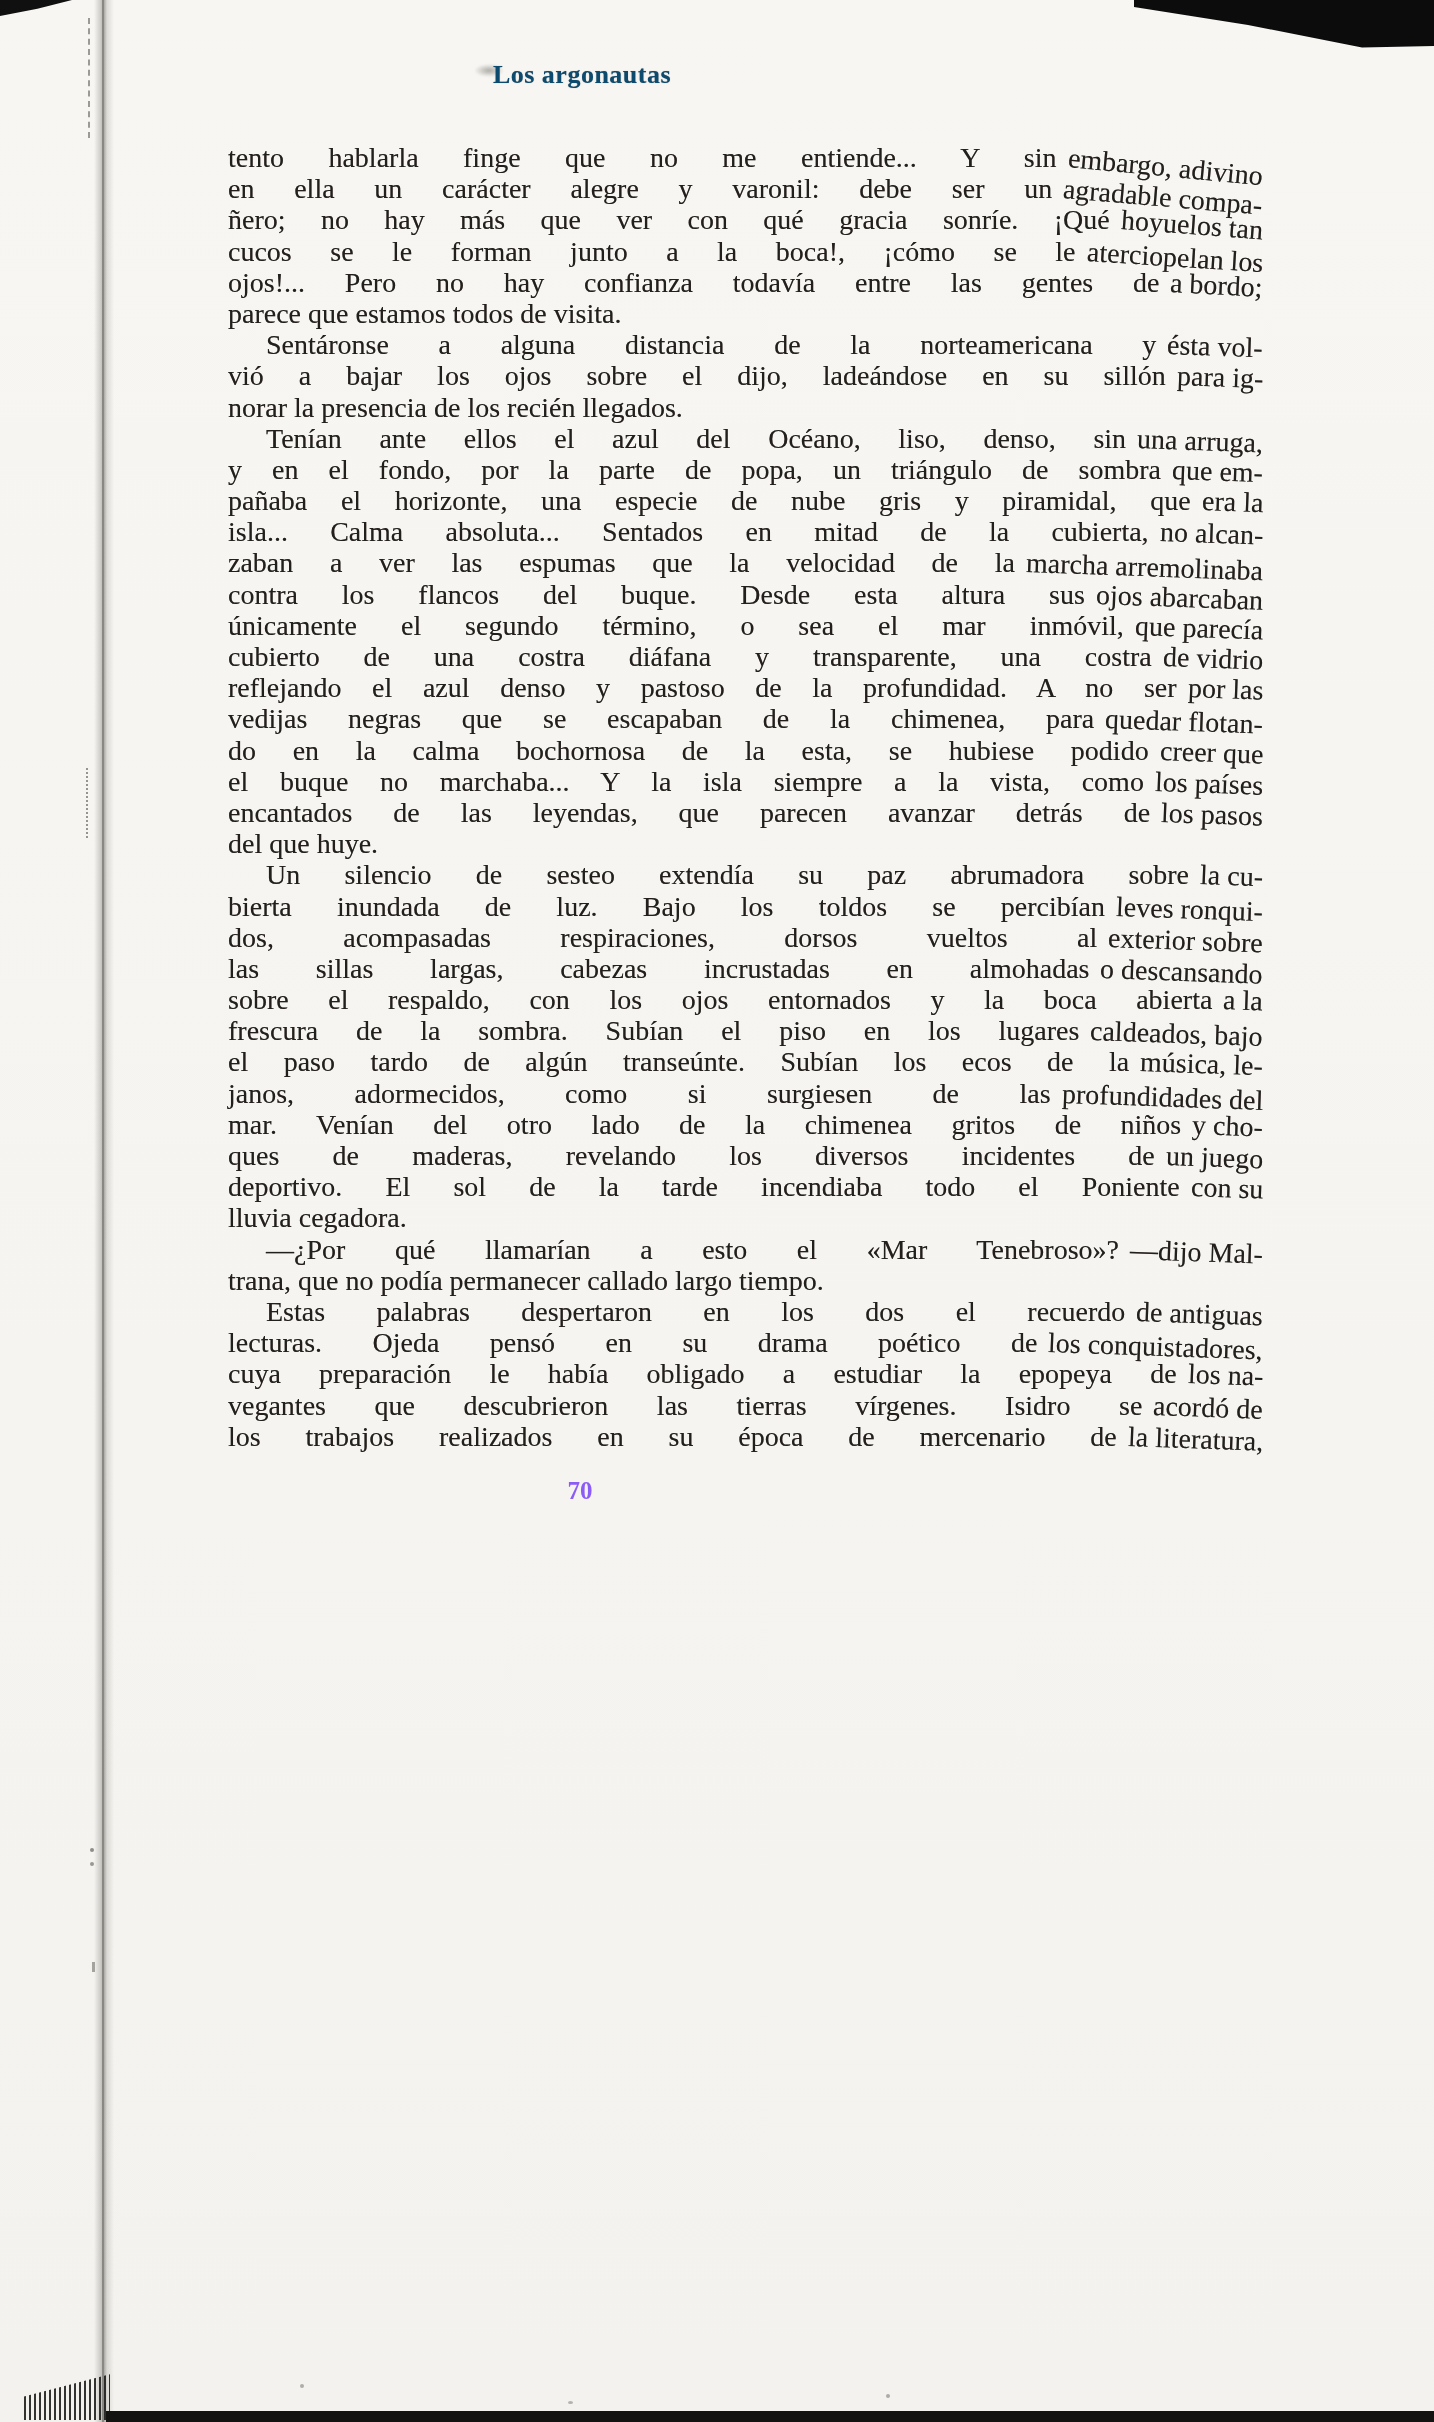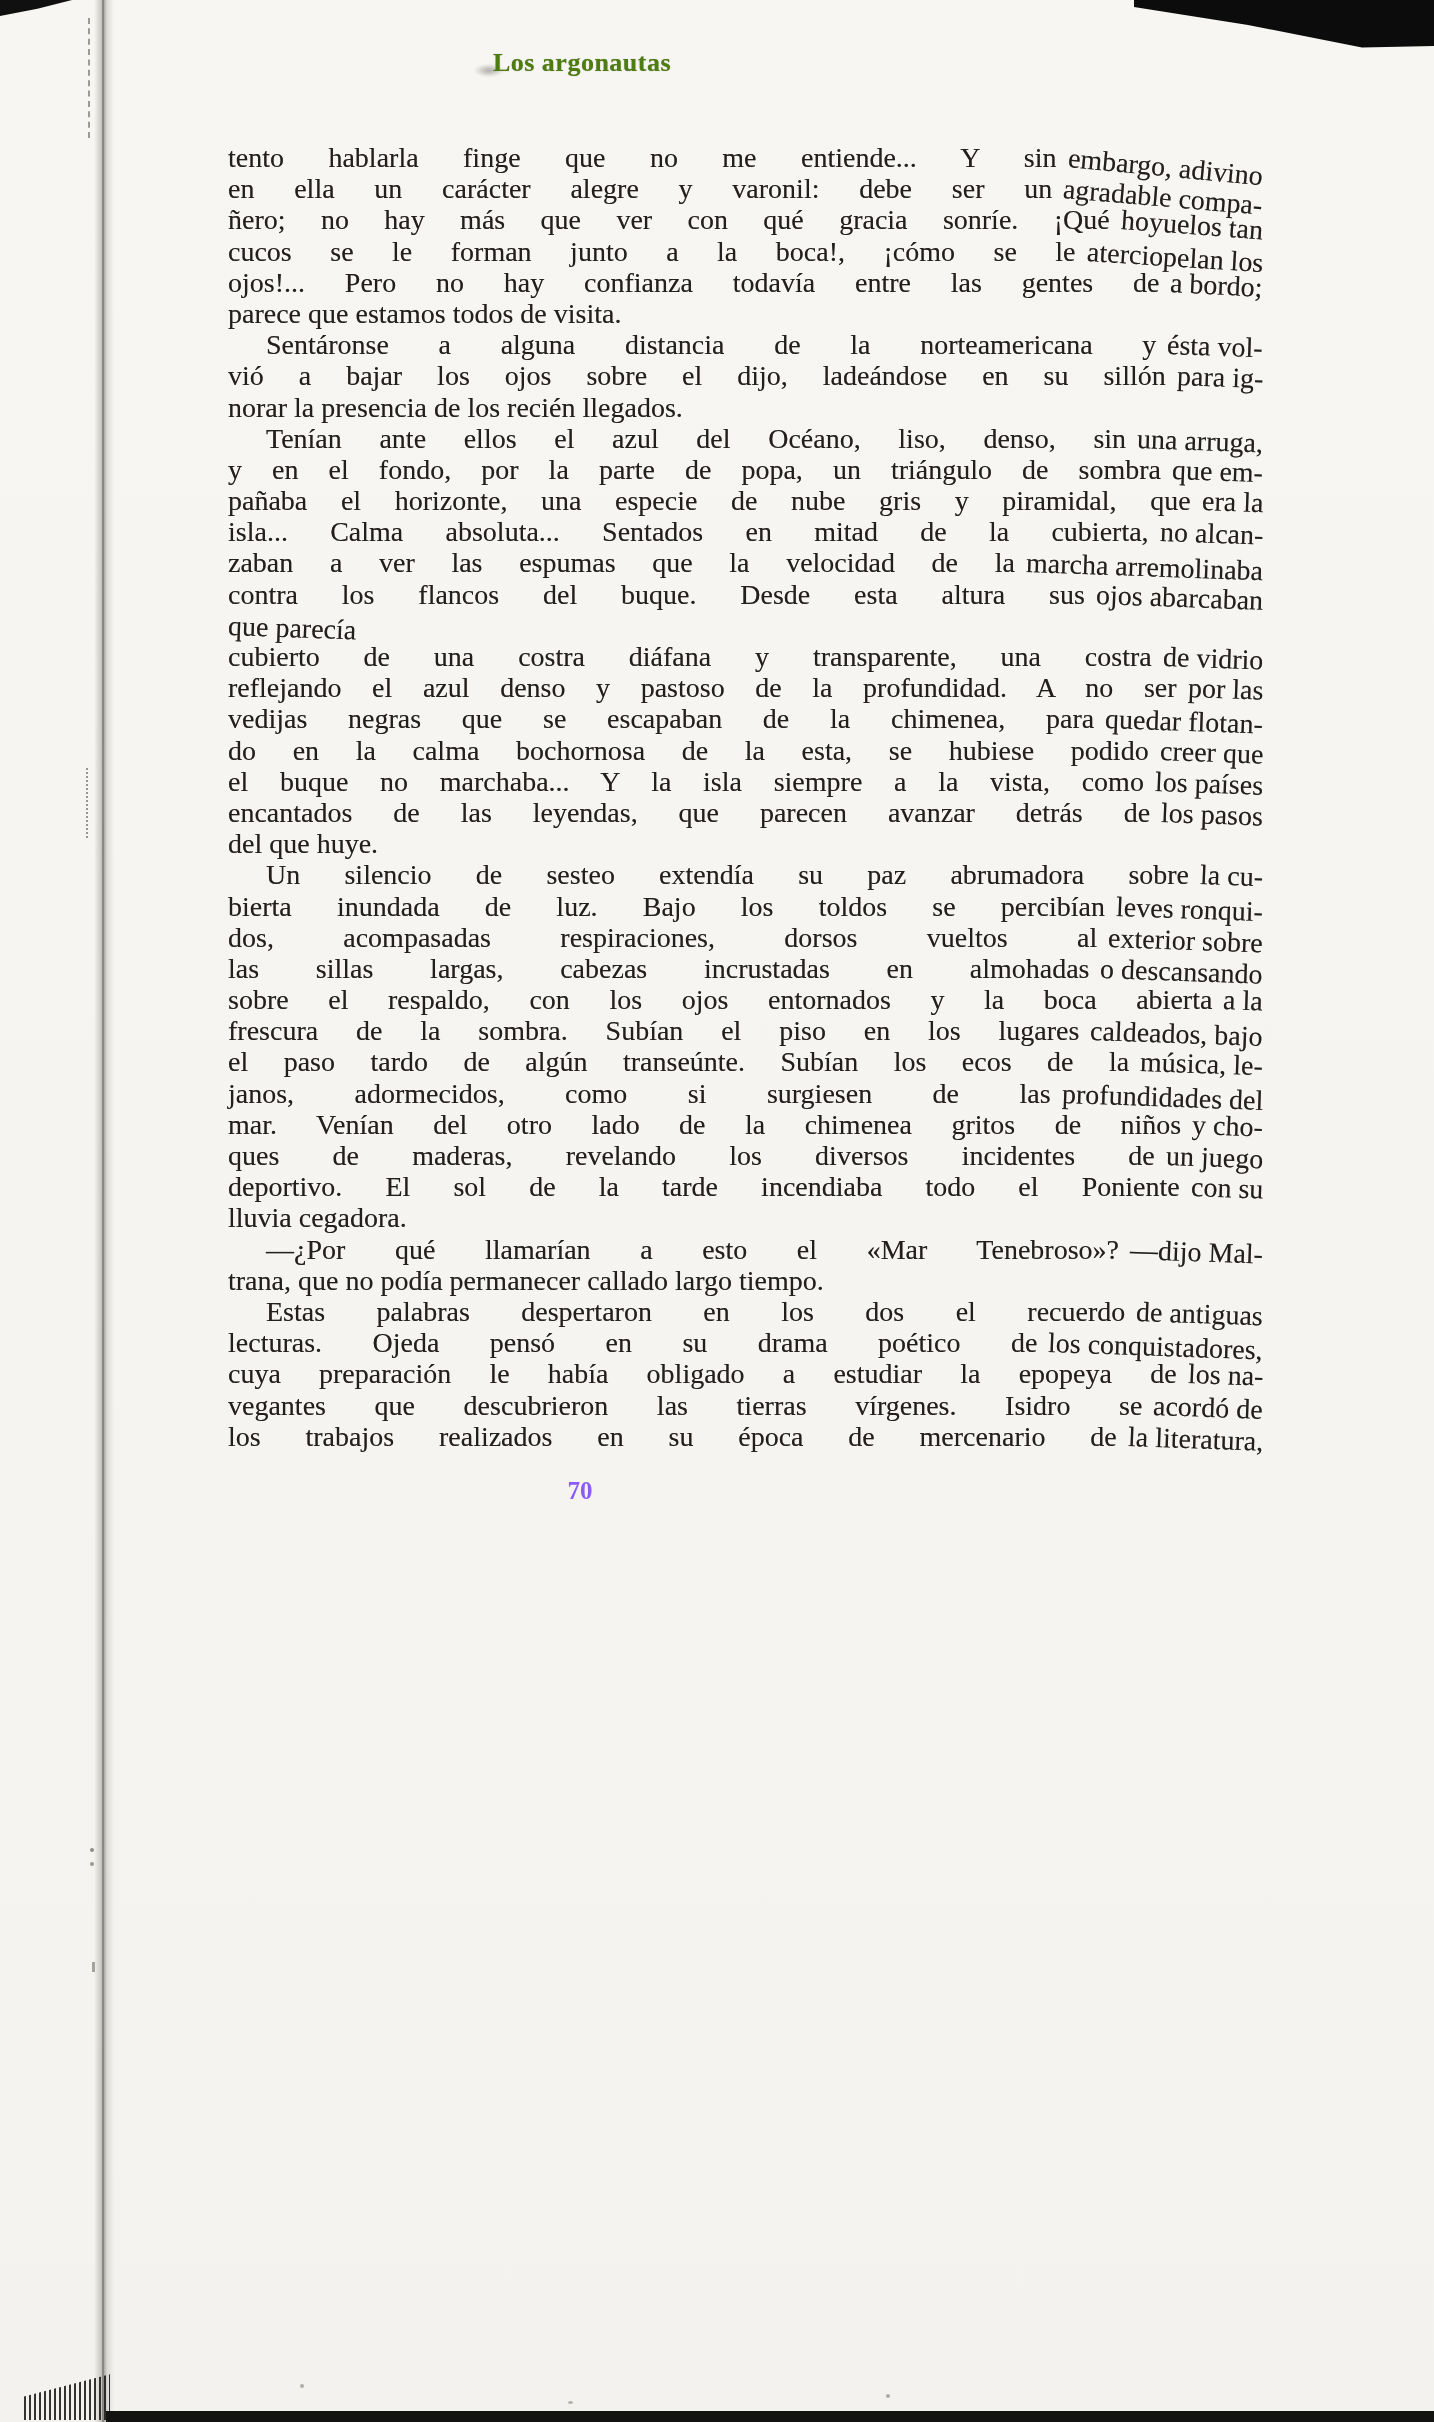--- a/index.html
+++ b/index.html
@@ -55,24 +55,24 @@
     background: repeating-linear-gradient(90deg, #1d1d1b 0 2px, rgba(0,0,0,0) 2px 5px);
     clip-path: polygon(0 55%, 100% 12%, 100% 100%, 0 100%);
     opacity: .9;
   }
   .speck-1 { position: absolute; left: 300px; bottom: 34px; width: 4px; height: 4px; border-radius: 50%; background: #b0aea8; }
   .speck-2 { position: absolute; left: 568px; bottom: 18px; width: 5px; height: 3px; border-radius: 50%; background: #b4b2ac; }
   .speck-3 { position: absolute; left: 886px; bottom: 24px; width: 4px; height: 4px; border-radius: 50%; background: #aeaca6; }
 
   
   .running-header {
-    position: absolute; left: 0; top: 48px; width: 1164px;
+    position: absolute; left: 0; top: 60px; width: 1164px;
     text-align: center;
     font-size: 26px; font-weight: 700; letter-spacing: .5px;
-    color: #4d7c0f;
+    color: #0c4a6e;
     text-shadow: 0 0 1px rgba(40,36,30,.4);
   }
   .page-body {
     position: absolute; left: 228px; top: 142px; width: 1035px;
   }
   .line {
     height: 31.2px; line-height: 31.2px;
     font-size: 28px;
     color: #231f1c;
     text-shadow: 0 0 .4px rgba(30,26,22,.45);
@@ -168,20 +168,21 @@
     </div>
     <div class="line just">
       <span class="head">zaban a ver las espumas que la velocidad de la</span>
       <span class="tail" style="transform: rotate(2deg);">marcha arremolinaba</span>
     </div>
     <div class="line just">
       <span class="head">contra los flancos del buque. Desde esta altura sus</span>
       <span class="tail" style="transform: rotate(2deg);">ojos abarcaban</span>
     </div>
     <div class="line just">
+      <span class="head">únicamente el segundo término, o sea el mar inmóvil,</span>
       <span class="tail" style="transform: rotate(2deg);">que parecía</span>
     </div>
     <div class="line just">
       <span class="head">cubierto de una costra diáfana y transparente, una costra</span>
       <span class="tail" style="transform: rotate(2deg);">de vidrio</span>
     </div>
     <div class="line just">
       <span class="head">reflejando el azul denso y pastoso de la profundidad. A no ser</span>
       <span class="tail" style="transform: rotate(2deg);">por las</span>
     </div>

